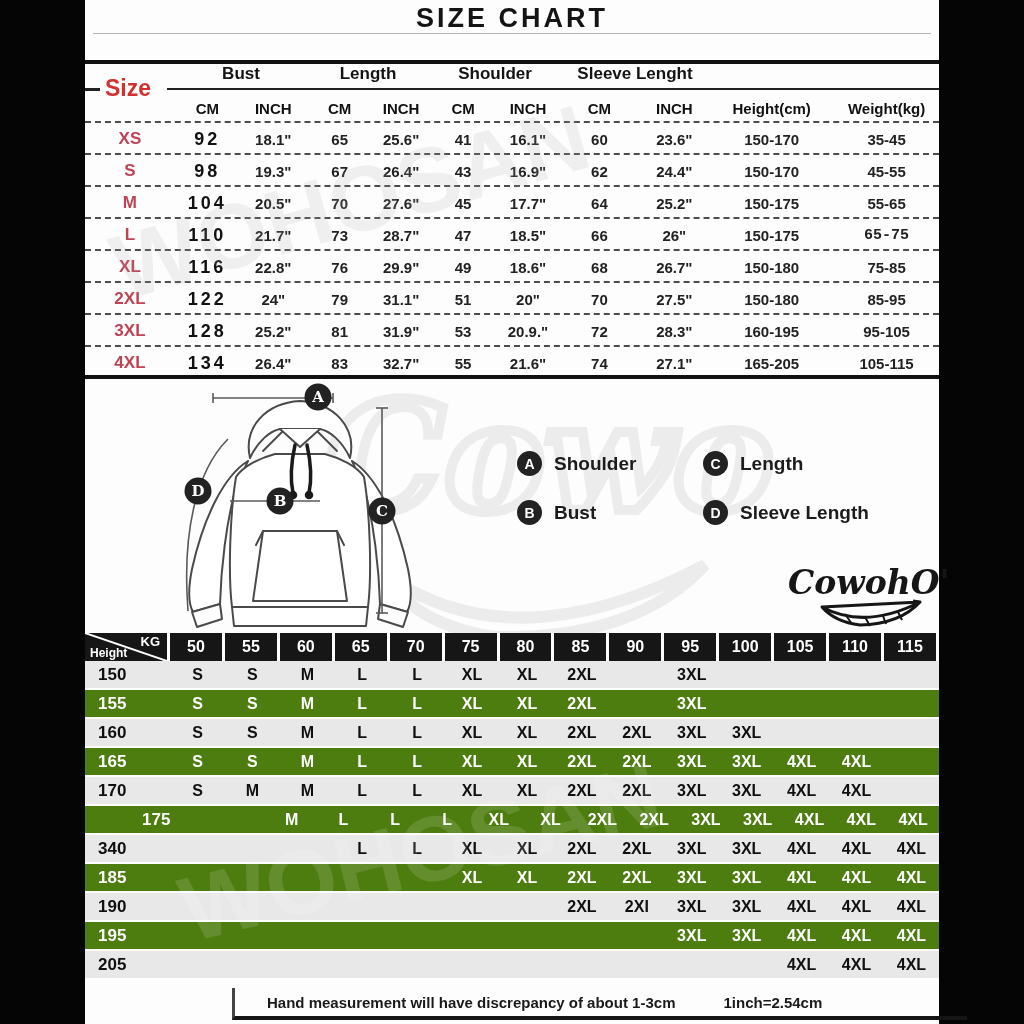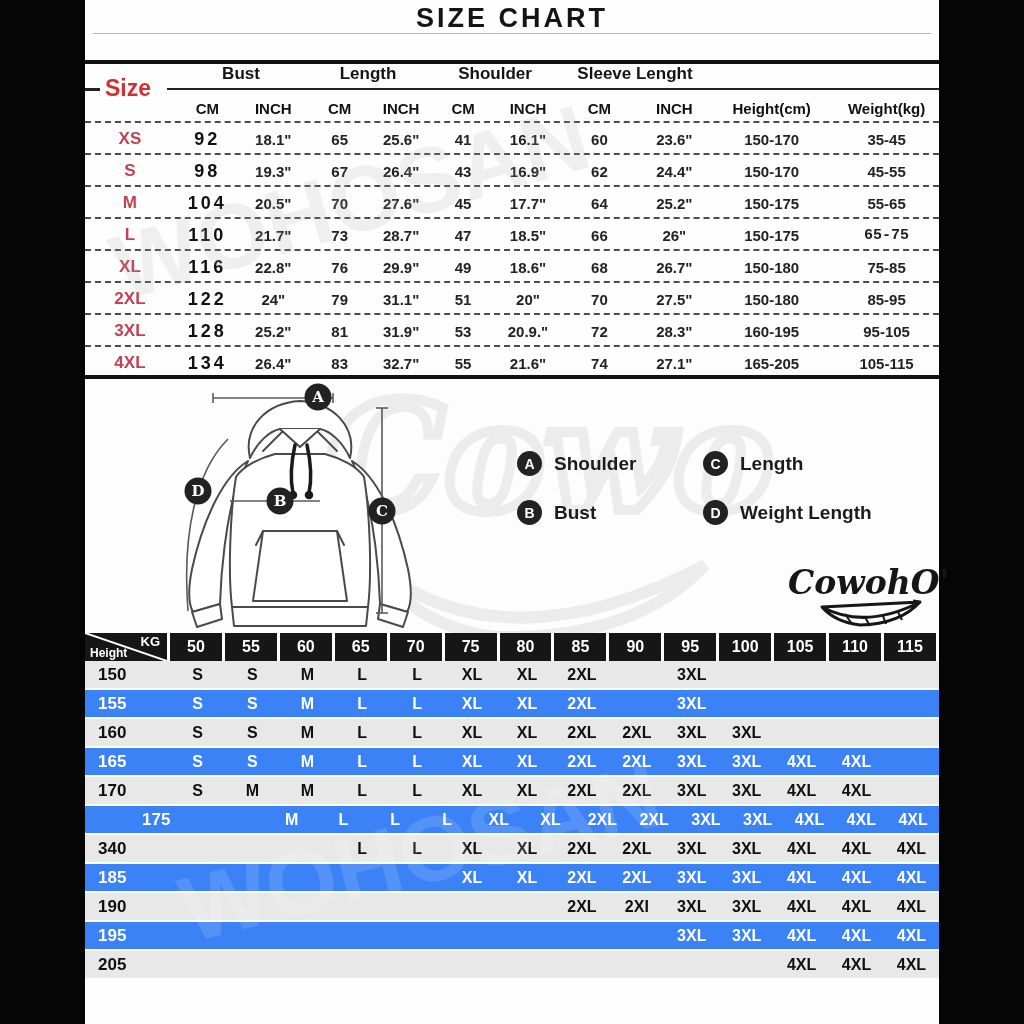--- a/index.html
+++ b/index.html
@@ -38,21 +38,21 @@
 
   
   .mx-header{position:absolute;top:633px;left:0;width:854px;height:28px;display:flex;}
   .mx-hcell{flex:1;background:#161616;color:#fff;font-size:16px;font-weight:bold;display:flex;
             align-items:center;justify-content:center;border-right:3px solid #fdfdfd;}
   .mx-corner{flex:0 0 82px;position:relative;background:#161616;border-right:3px solid #fdfdfd;}
   .mx-corner .kg{position:absolute;top:1px;right:7px;color:#fff;font-size:13px;font-weight:bold;}
   .mx-corner .hg{position:absolute;bottom:1px;left:5px;color:#fff;font-size:12px;font-weight:bold;}
   .mx-row{position:absolute;left:0;width:854px;height:29px;display:flex;align-items:center;border-bottom:2px solid #fdfdfd;box-sizing:border-box;}
   .mx-row.light{background:#e8e8e8;color:#101010;}
-  .mx-row.dark{background:#3b82f6;color:#fff;}
+  .mx-row.dark{background:#4d7c0f;color:#fff;}
   .mx-label{flex:0 0 85px;font-size:17px;font-weight:bold;padding-left:13px;box-sizing:border-box;}
   .mx-cell{flex:1;text-align:center;font-size:16px;font-weight:bold;white-space:nowrap;}
 
   
   .footer-box{position:absolute;top:988px;left:147px;width:700px;height:28px;border-left:3px solid #444;
               border-bottom:4px solid #151515;display:flex;align-items:center;padding-left:32px;gap:48px;background:transparent;}
   .footer-note,.footer-conv{font-size:15px;font-weight:bold;color:#1a1a1a;white-space:nowrap;}
 
   
   .wm{position:absolute;pointer-events:none;font-weight:bold;white-space:nowrap;z-index:6;}
@@ -264,21 +264,21 @@
     <div class="legend-item" style="left:618px;top:451px">
       <span class="legend-key">C</span>
       <span class="legend-label">Length</span>
     </div>
     <div class="legend-item" style="left:432px;top:500px">
       <span class="legend-key">B</span>
       <span class="legend-label">Bust</span>
     </div>
     <div class="legend-item" style="left:618px;top:500px">
       <span class="legend-key">D</span>
-      <span class="legend-label">Weight Length</span>
+      <span class="legend-label">Sleeve Length</span>
     </div>
 
     <svg width="175" height="85" style="position:absolute;left:695px;top:552px;z-index:4">
       <text x="8" y="42" font-size="33" font-style="italic" font-weight="bold" fill="#161616">CowohO'</text>
       <path d="M42,55 Q85,78 140,50 L133,49 M140,50 Q120,72 80,73 Q55,70 42,55 Z" fill="none" stroke="#161616" stroke-width="3" stroke-linejoin="round"></path>
       <path d="M65,62 L72,72 M85,65 L90,74 M103,64 L106,72 M118,60 L122,68" stroke="#161616" stroke-width="2"></path>
     </svg>
 
     <div class="mx-header">
       <div class="mx-corner">
@@ -489,14 +489,18 @@
           <div class="mx-cell"></div>
           <div class="mx-cell">4XL</div>
           <div class="mx-cell">4XL</div>
           <div class="mx-cell">4XL</div>
         </div>
       </div>
 
     <div class="wm wm-bottom">WOHOSAN</div>
     <div class="wm wm-top">WOHOSAN</div>
 
+    <div class="footer-box">
+      <span class="footer-note">Hand measurement will have discrepancy of about  1-3cm</span>
+      <span class="footer-conv">1inch=2.54cm</span>
+    </div>
   </div>
 </div>
 
 </body></html>

